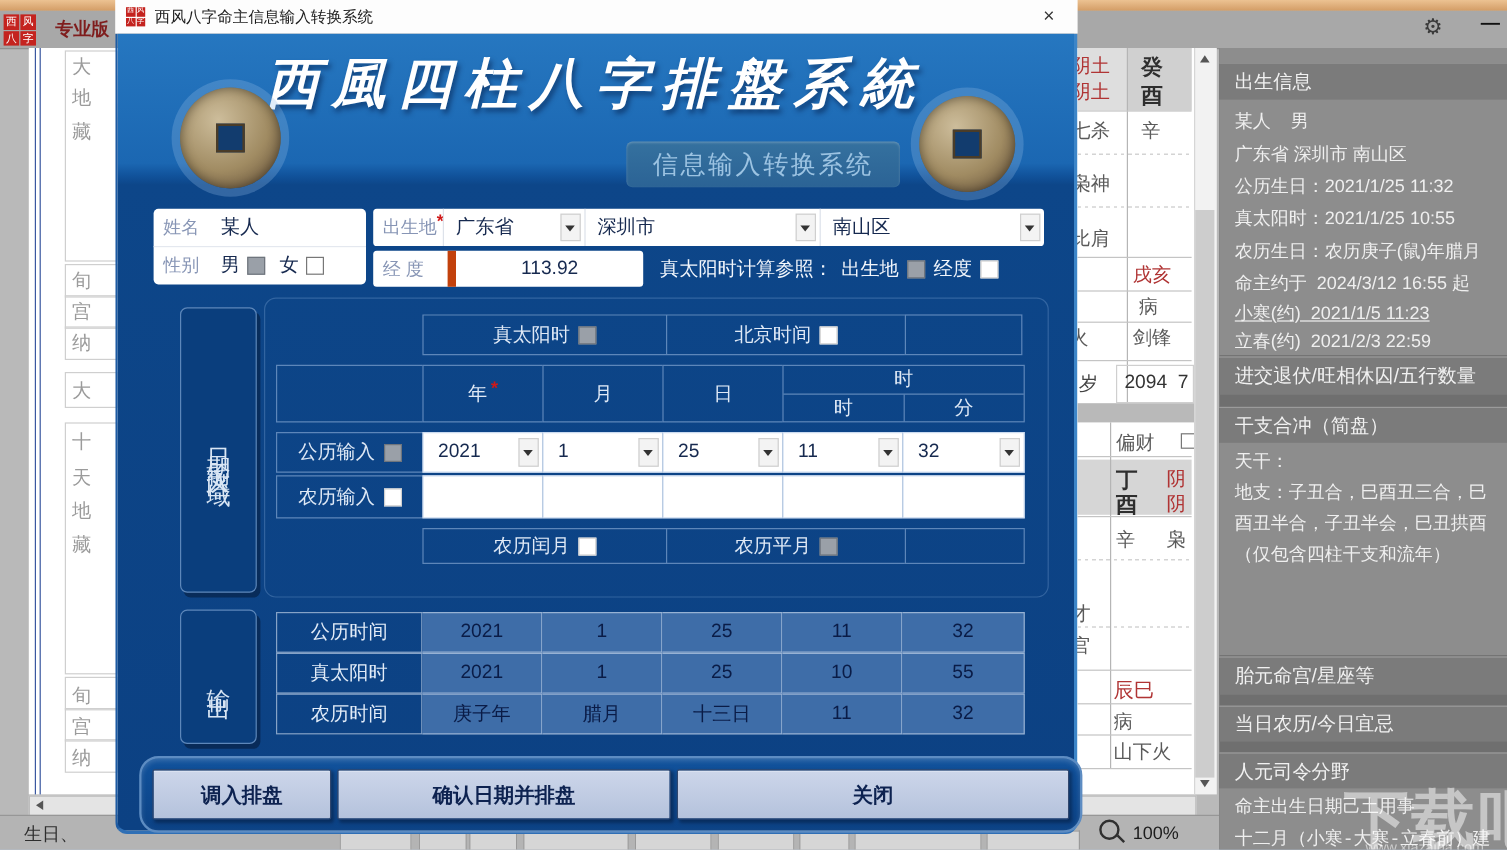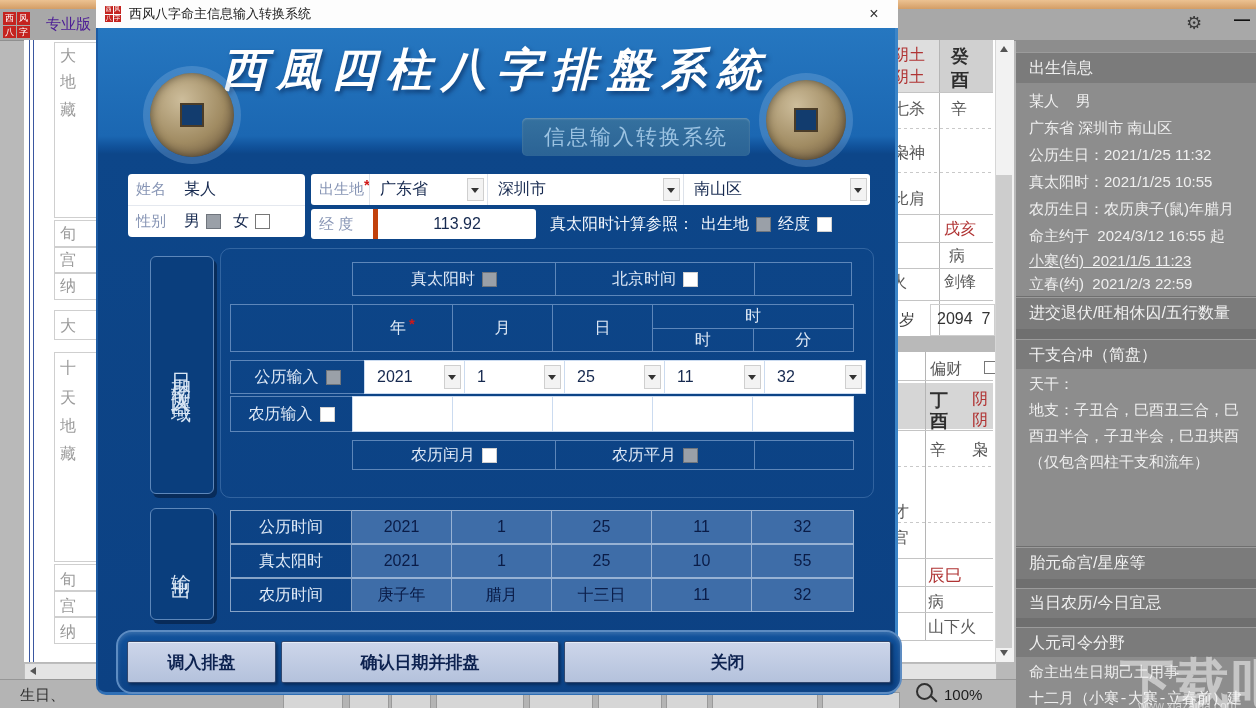--- a/index.html
+++ b/index.html
@@ -4,21 +4,21 @@
 <style>
   html,body{margin:0;padding:0;}
   .screen{position:relative;width:1256px;height:708px;background:#b9b9b9;overflow:hidden;
     font-family:"Liberation Sans","DejaVu Sans",sans-serif;}
   .abs{position:absolute;}
   
   .tan{left:0;top:0;width:1256px;height:9px;background:linear-gradient(#ecc292,#d39d66);}
   .topbar{left:0;top:9px;width:1256px;height:31px;background:#a8a8a8;border-bottom:1px solid #8f8f8f;}
   .logo{left:3px;top:12px;width:27px;height:26px;display:grid;grid-template-columns:1fr 1fr;grid-template-rows:1fr 1fr;gap:1px;}
   .logo span{background:#c4231f;color:#fff;font-size:9px;line-height:12px;text-align:center;overflow:hidden;}
-  .protab{left:46px;top:15px;font-size:15px;color:#4c1d95;}
+  .protab{left:46px;top:15px;font-size:15px;color:#7f1d1d;font-weight:bold;}
   .gear{left:1186px;top:12px;font-size:18px;color:#3a3a3a;}
   .minbtn{left:1234px;top:11px;font-size:16px;color:#111;font-weight:bold;}
   .mainwhite{left:24px;top:40px;width:971px;height:622px;background:#ffffff;}
   .vline{width:1px;background:#3a57a0;}
   .leftlabel{font-size:16px;color:#9b9b9b;}
   .cellbox{border:1px solid #cfcfcf;}
   
   .band{background:#dedede;}
   .mtext{font-size:16px;color:#5a5a5a;white-space:pre;}
   .mtext.red{color:#b03434;}
@@ -296,21 +296,21 @@
           <span class="ddarrow"></span>
         </div>
         <div class="dd" style="width:187px;flex:1;">
           <span>南山区</span>
           <span class="ddarrow"></span>
         </div>
       </div>
 
       <div class="abs fbox" style="left:213px;top:181px;width:225px;height:30px;display:flex;align-items:center;border-radius:3px;">
         <span class="flabel" style="width:54px;">经 度</span>
-        <span class="fval" style="flex:1;text-align:center;border-left:5px solid #c2410c;align-self:stretch;line-height:30px;">113.92</span>
+        <span class="fval" style="flex:1;text-align:center;border-left:7px solid #c2410c;align-self:stretch;line-height:30px;">113.92</span>
       </div>
       <div class="abs params" style="left:452px;top:181px;height:30px;">
         <span>真太阳时计算参照：</span>
         <span>出生地</span>
         <span class="cb cb-g"></span>
         <span>经度</span>
         <span class="cb cb-w"></span>
       </div>
 
       <div class="abs inpanel"></div>
@@ -339,21 +339,21 @@
         <div class="tc hourgroup" style="width:202px;">
           <div class="hg-top">时</div>
           <div class="hg-bot">
             <span>时</span>
             <span>分</span>
           </div>
         </div>
       </div>
 
       <div class="trow" style="left:132px;top:332px;height:34px;">
-        <div class="tc" style="width:134px;">
+        <div class="tc" style="width:122px;">
           <span>公历输入</span>
           <span class="cb cb-g"></span>
         </div>
         <div class="tc white" style="width:100px;">
             <span>2021</span>
             <span class="ddarrow"></span>
           </div>
         <div class="tc white" style="width:100px;">
             <span>1</span>
             <span class="ddarrow"></span>

